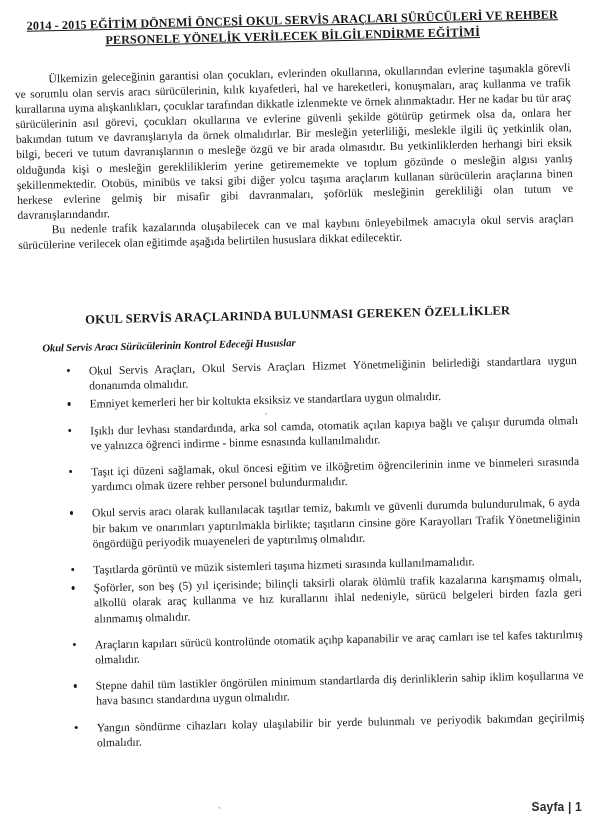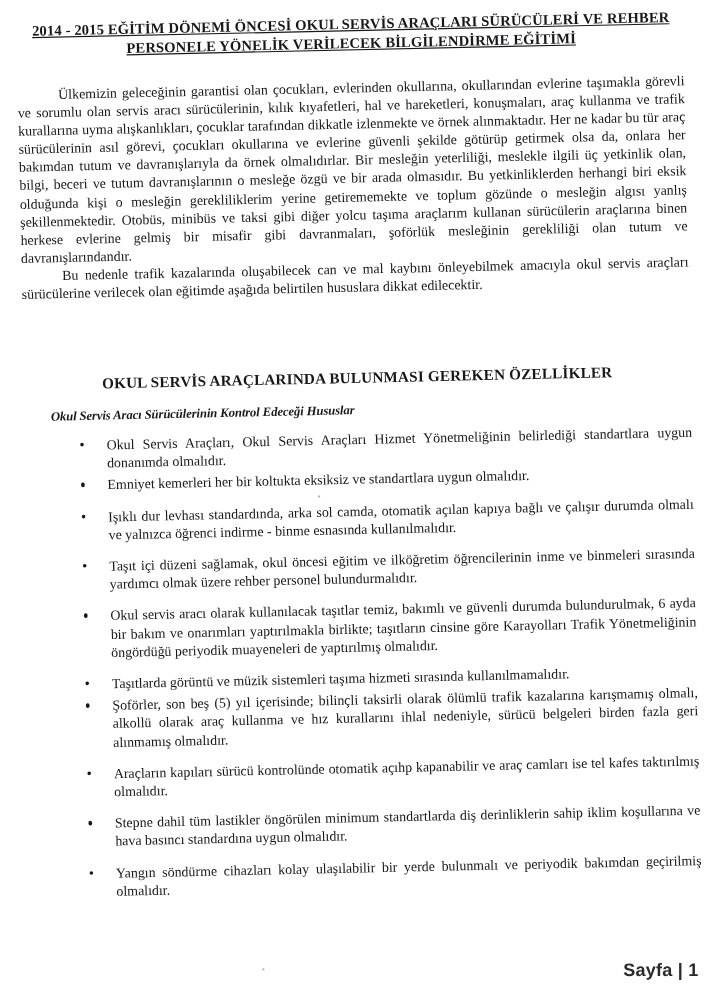--- a/index.html
+++ b/index.html
@@ -115,21 +115,21 @@
     border-radius: 50%;
   }
   .bullet-item.tight { margin-bottom: 3px; }
   .bullet-item.gap   { margin-bottom: 11px; }
 
   .footer {
     position: absolute;
     right: 18px;
     top: 800px;
     font-family: "Liberation Sans", "DejaVu Sans", sans-serif;
-    font-size: 15px;
+    font-size: 12px;
     font-weight: bold;
     color: #2a2a2c;
     letter-spacing: 0.2px;
   }
 
   .speck {
     position: absolute;
     background: #b9b9b9;
     border-radius: 50%;
   }

